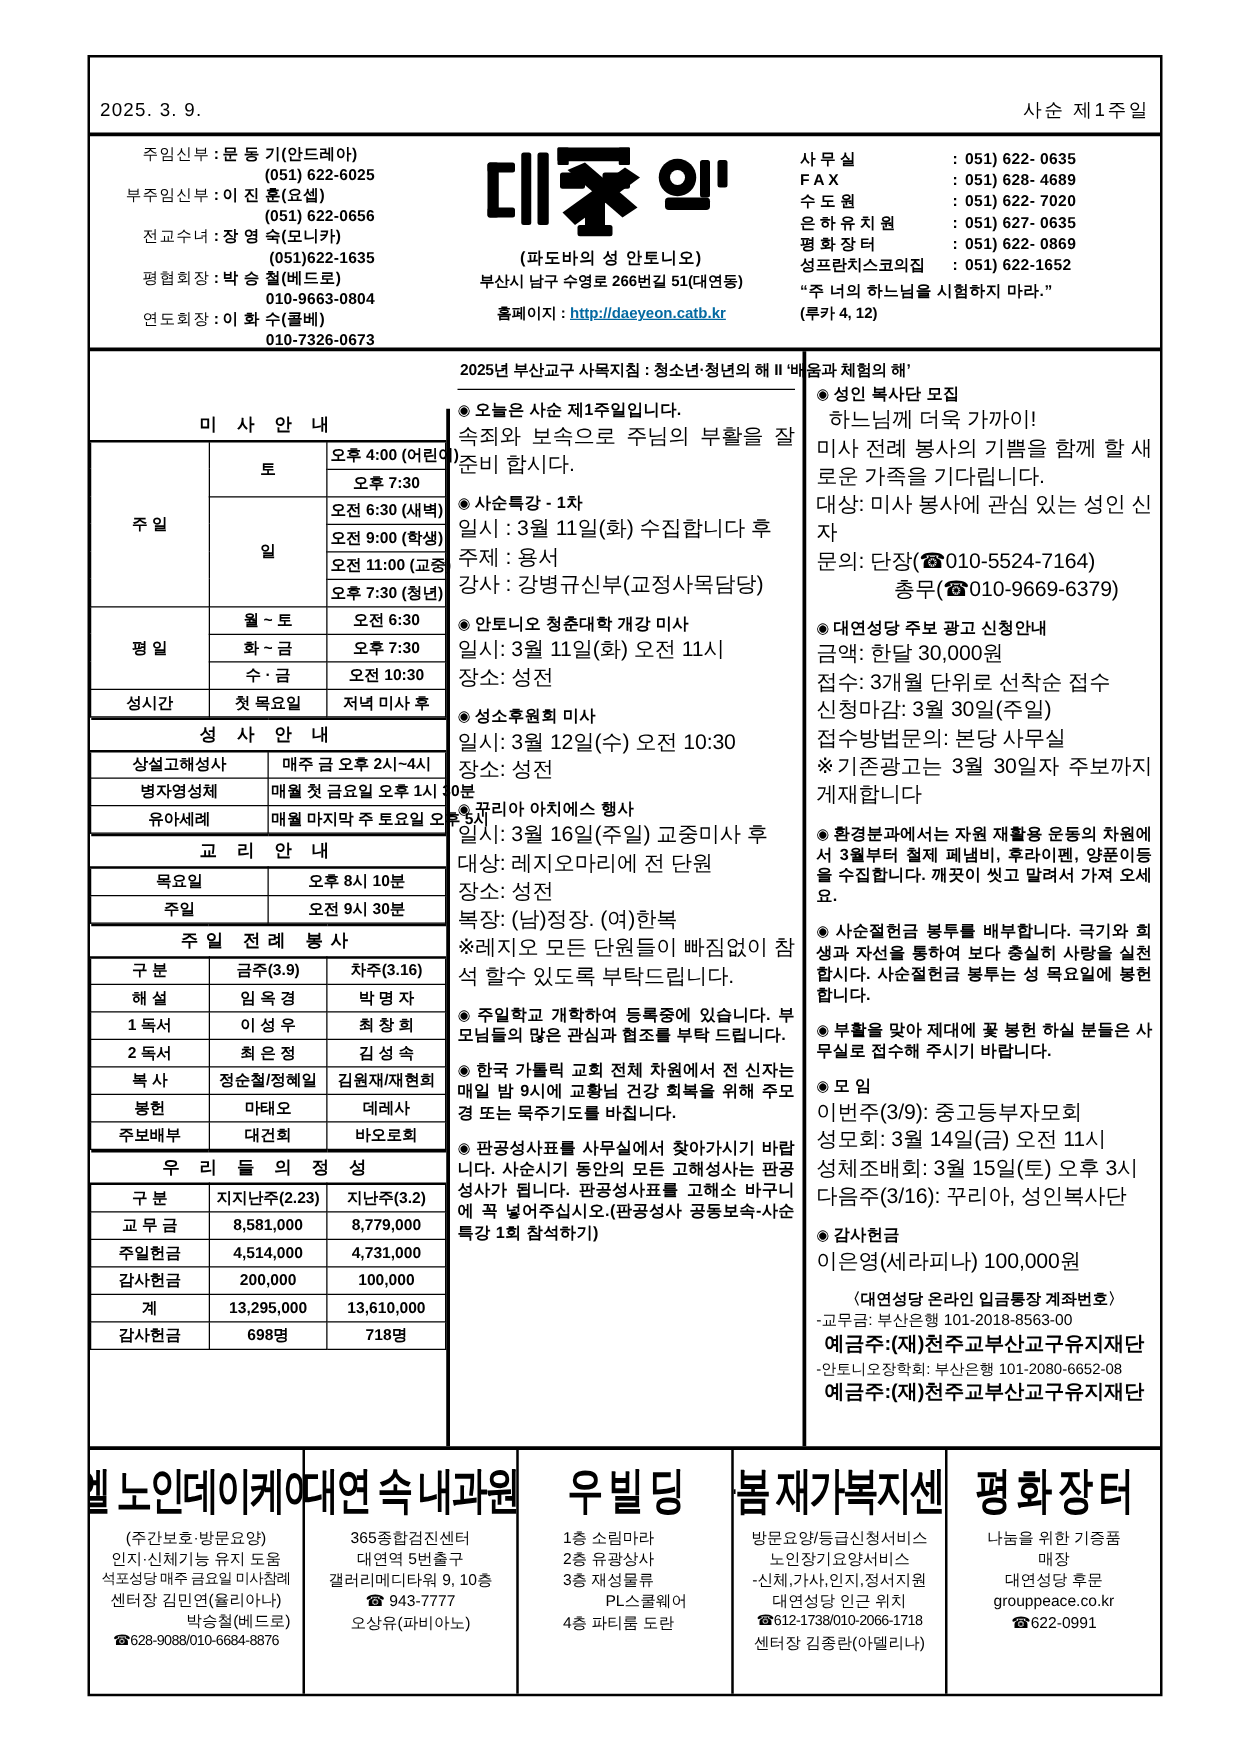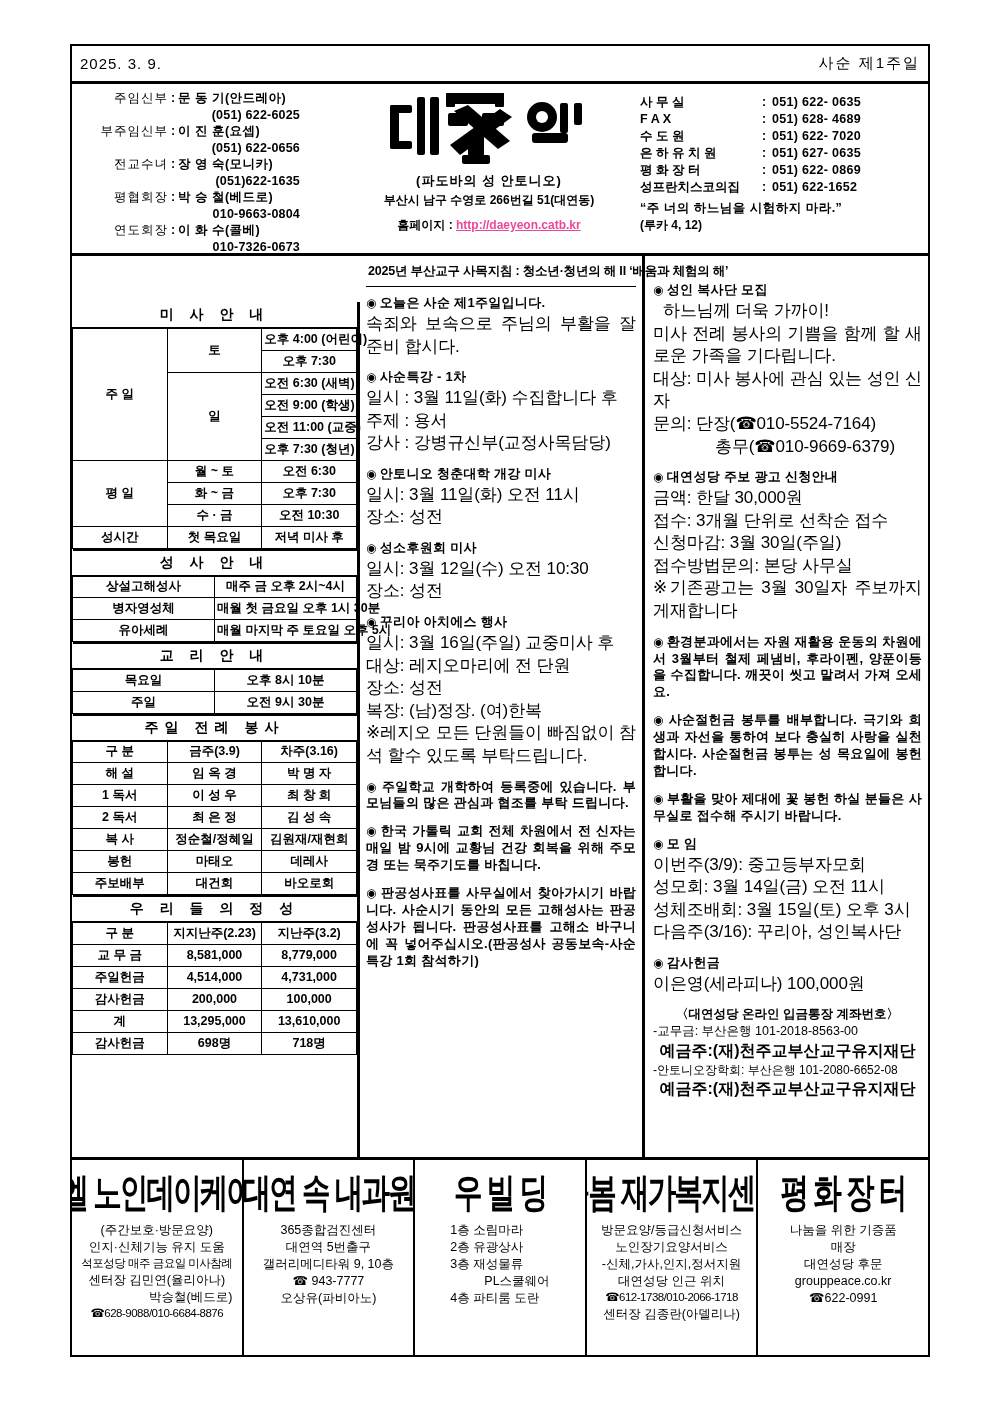--- a/index.html
+++ b/index.html
@@ -25,20 +25,21 @@
 
   
   .datebar {
     height: 38px;
     border-bottom: 3px solid #000;
     display: flex;
     align-items: center;
     justify-content: space-between;
     padding: 0 8px;
     flex: 0 0 auto;
+    margin-top: 25px;
   }
   .datebar .date { font-size: 15px; letter-spacing: 1px; }
   .datebar .season { font-size: 15px; letter-spacing: 2px; }
 
   
   .masthead {
     display: flex;
     border-bottom: 3px solid #000;
     flex: 0 0 auto;
     height: 172px;
@@ -57,21 +58,21 @@
 
   .mh-mid {
     width: 290px;
     text-align: center;
     padding-top: 4px;
   }
   .logo-wrap { height: 82px; display: flex; align-items: center; justify-content: center; }
   .mh-mid .patron { font-size: 13px; font-weight: bold; letter-spacing: 1px; margin-top: 2px; }
   .mh-mid .addr { font-size: 12px; font-weight: bold; letter-spacing: 0px; margin-top: 2px; }
   .mh-mid .home { font-size: 12px; font-weight: bold; margin-top: 8px; }
-  .mh-mid .home a { color: #ec4899; }
+  .mh-mid .home a { color: #0369a1; }
 
   .mh-right {
     flex: 1;
     padding: 10px 4px 0 6px;
     font-size: 12.5px;
     line-height: 1.36;
     font-weight: bold;
   }
   .mh-right .row { display: flex; white-space: nowrap; }
   .mh-right .lbl { width: 122px; display: flex; justify-content: space-between; }

